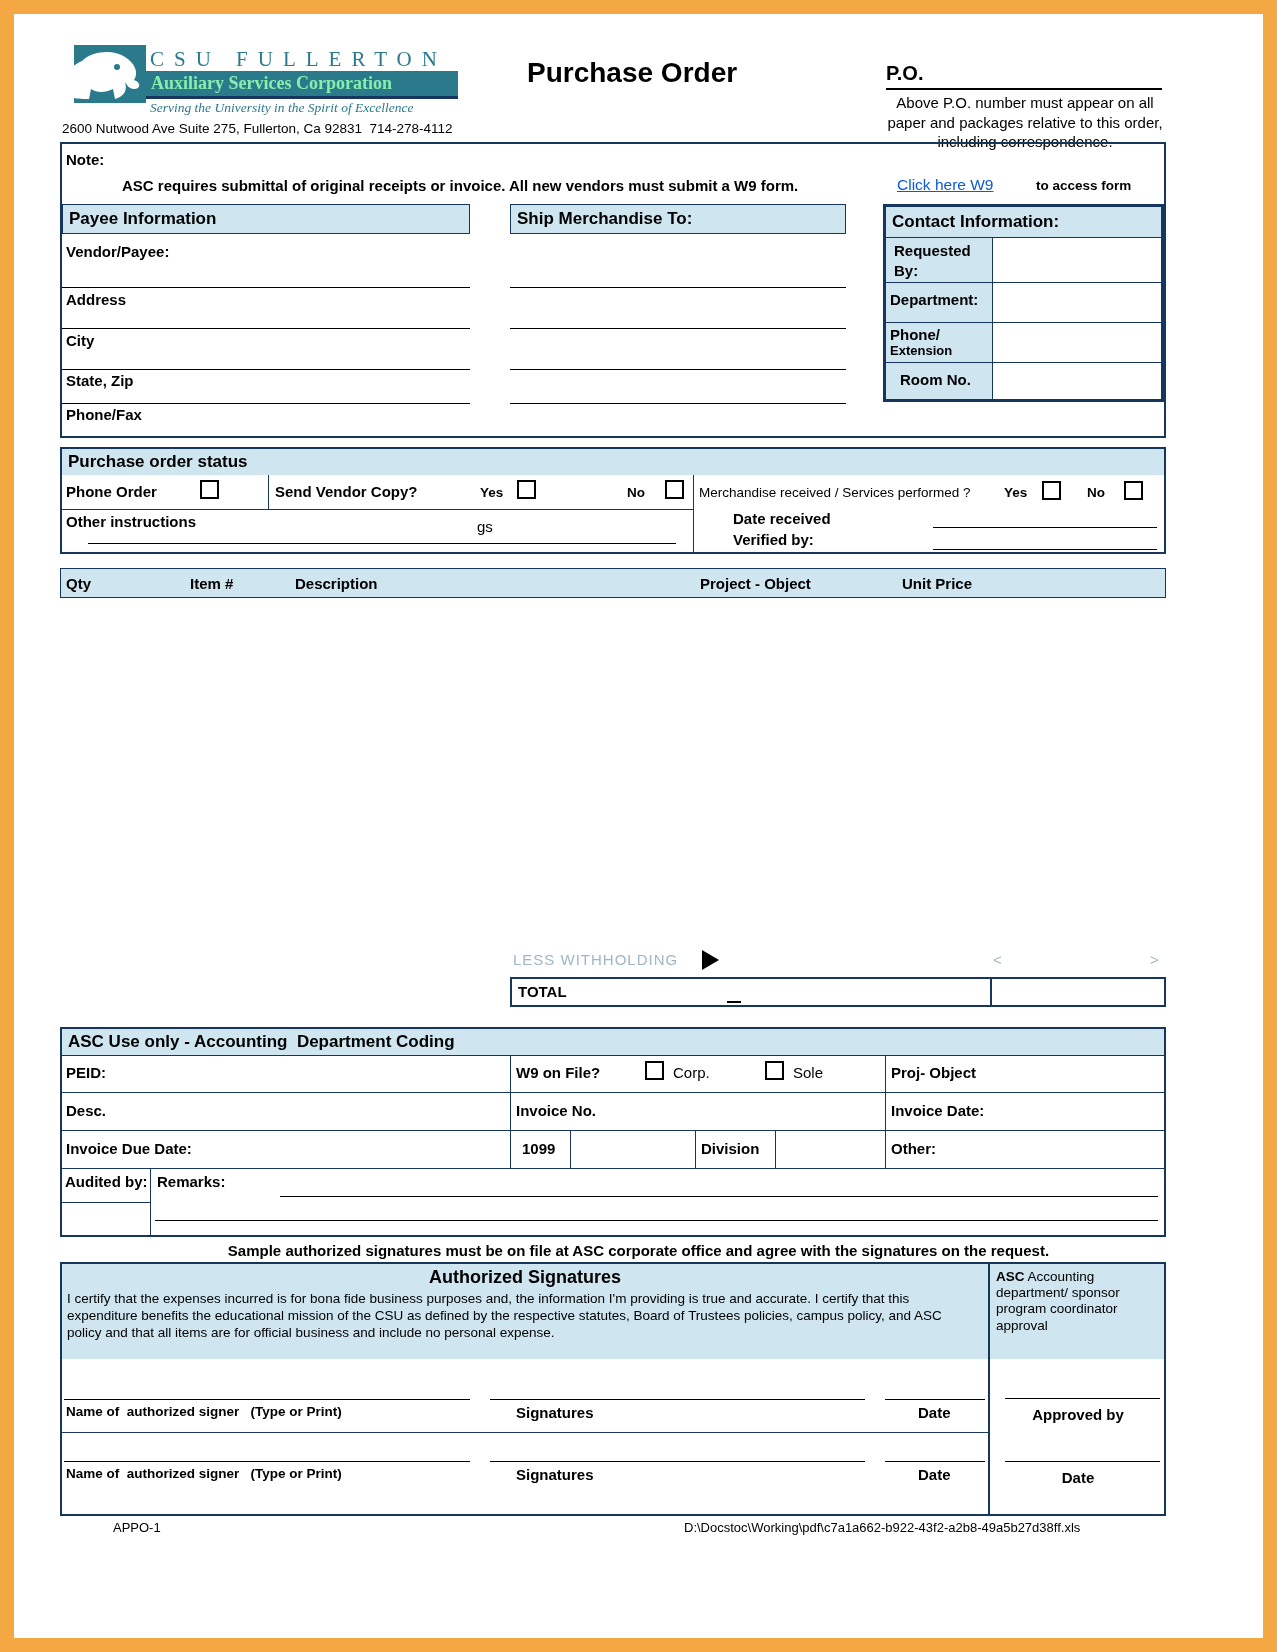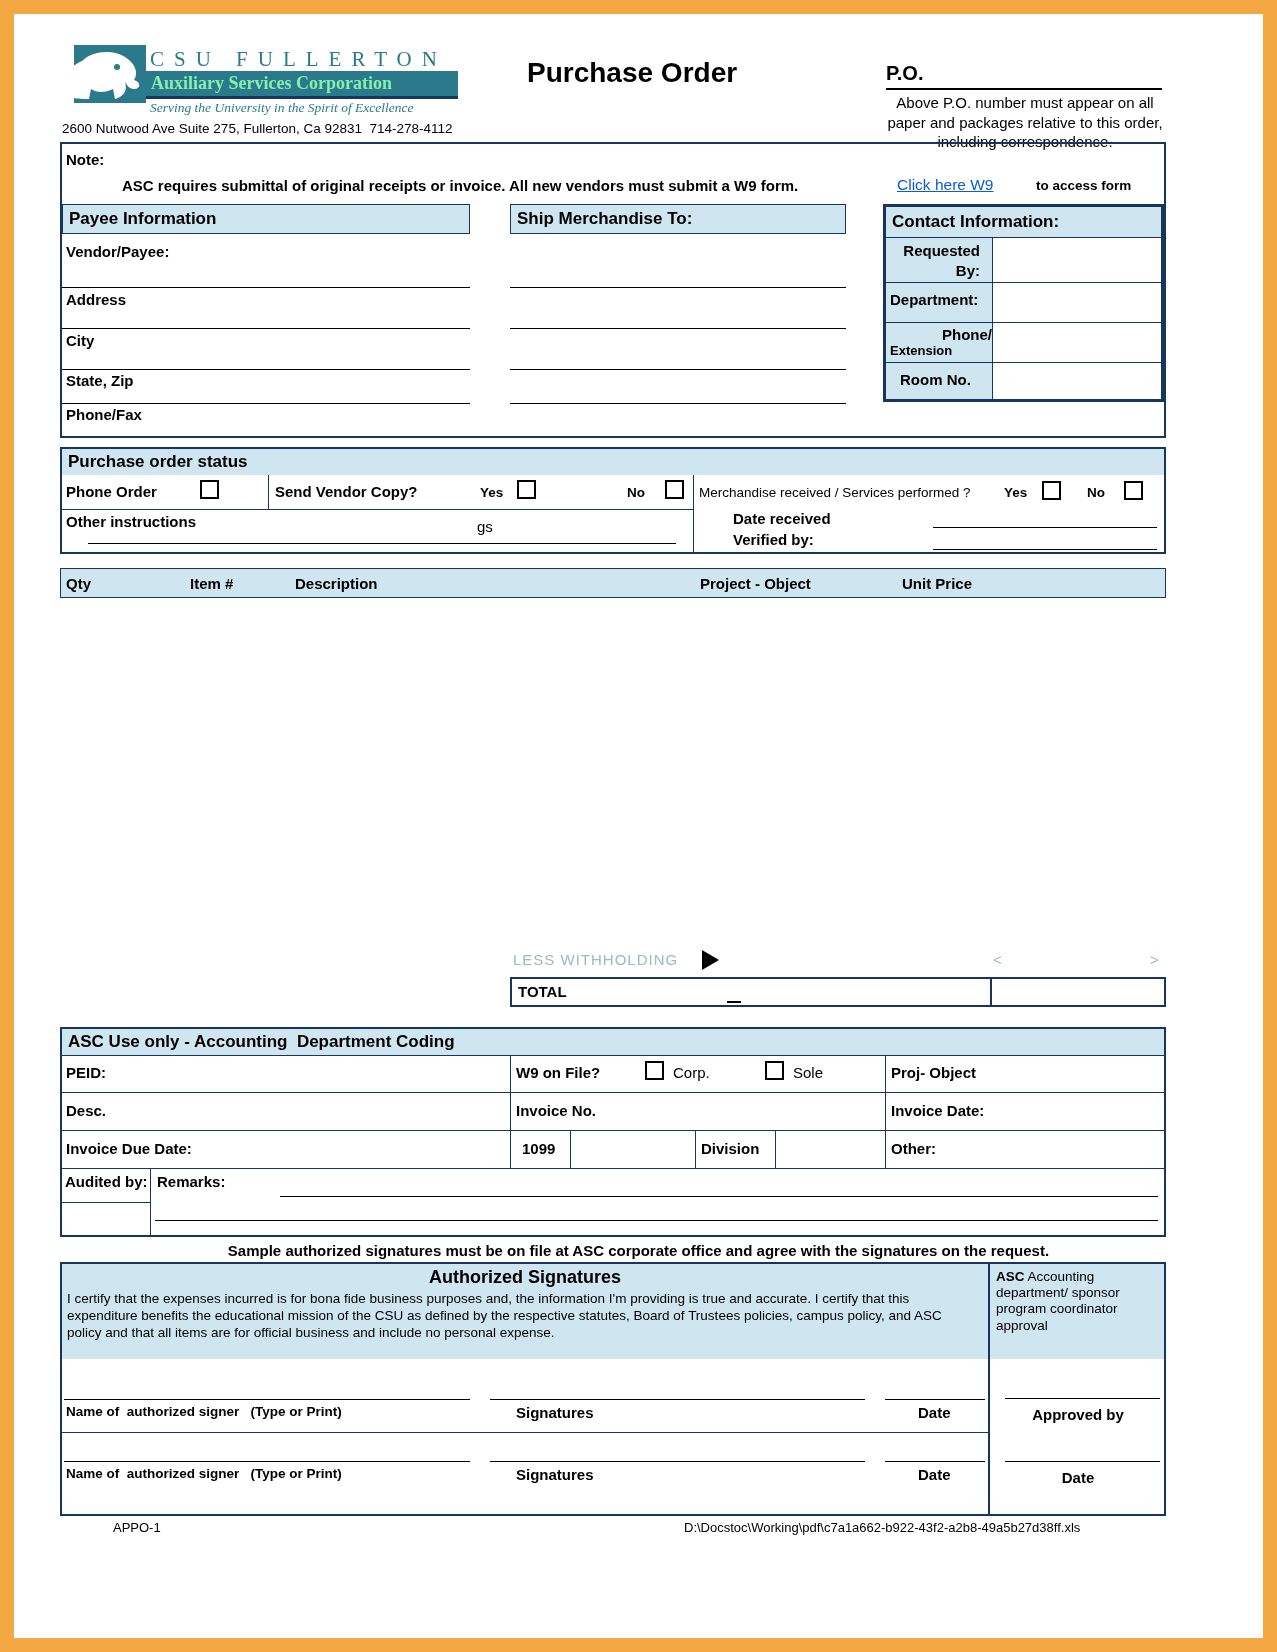--- a/index.html
+++ b/index.html
@@ -18,21 +18,21 @@
   .nvl{position:absolute;background:#17365d;}
   .cb{position:absolute;width:19px;height:19px;background:#fff;border:2px solid #000;box-sizing:border-box;}
   .bx1{border:1px solid #17365d;box-sizing:border-box;}
   .bx2{border:2px solid #17365d;box-sizing:border-box;}
   .bx3{border:3px solid #17365d;box-sizing:border-box;}
   .tri{position:absolute;width:0;height:0;border-left:17px solid #000;
        border-top:10px solid transparent;border-bottom:10px solid transparent;}
   .t11{font-size:15px;line-height:1.3;}
   .t13{font-size:13px;}
   .t135{font-size:13.5px;}
-  .t15{font-size:15px;text-align:right;}
+  .t15{font-size:15px;}
   .t17{font-size:17px;}
   .t18{font-size:18px;}
   .t19{font-size:20px;}
   .t21{font-size:21px;}
   .t28{font-size:28px;}
   .bandhead{display:flex;align-items:center;padding-left:6px;box-sizing:border-box;}
 </style>
 </head>
 <body>
 

